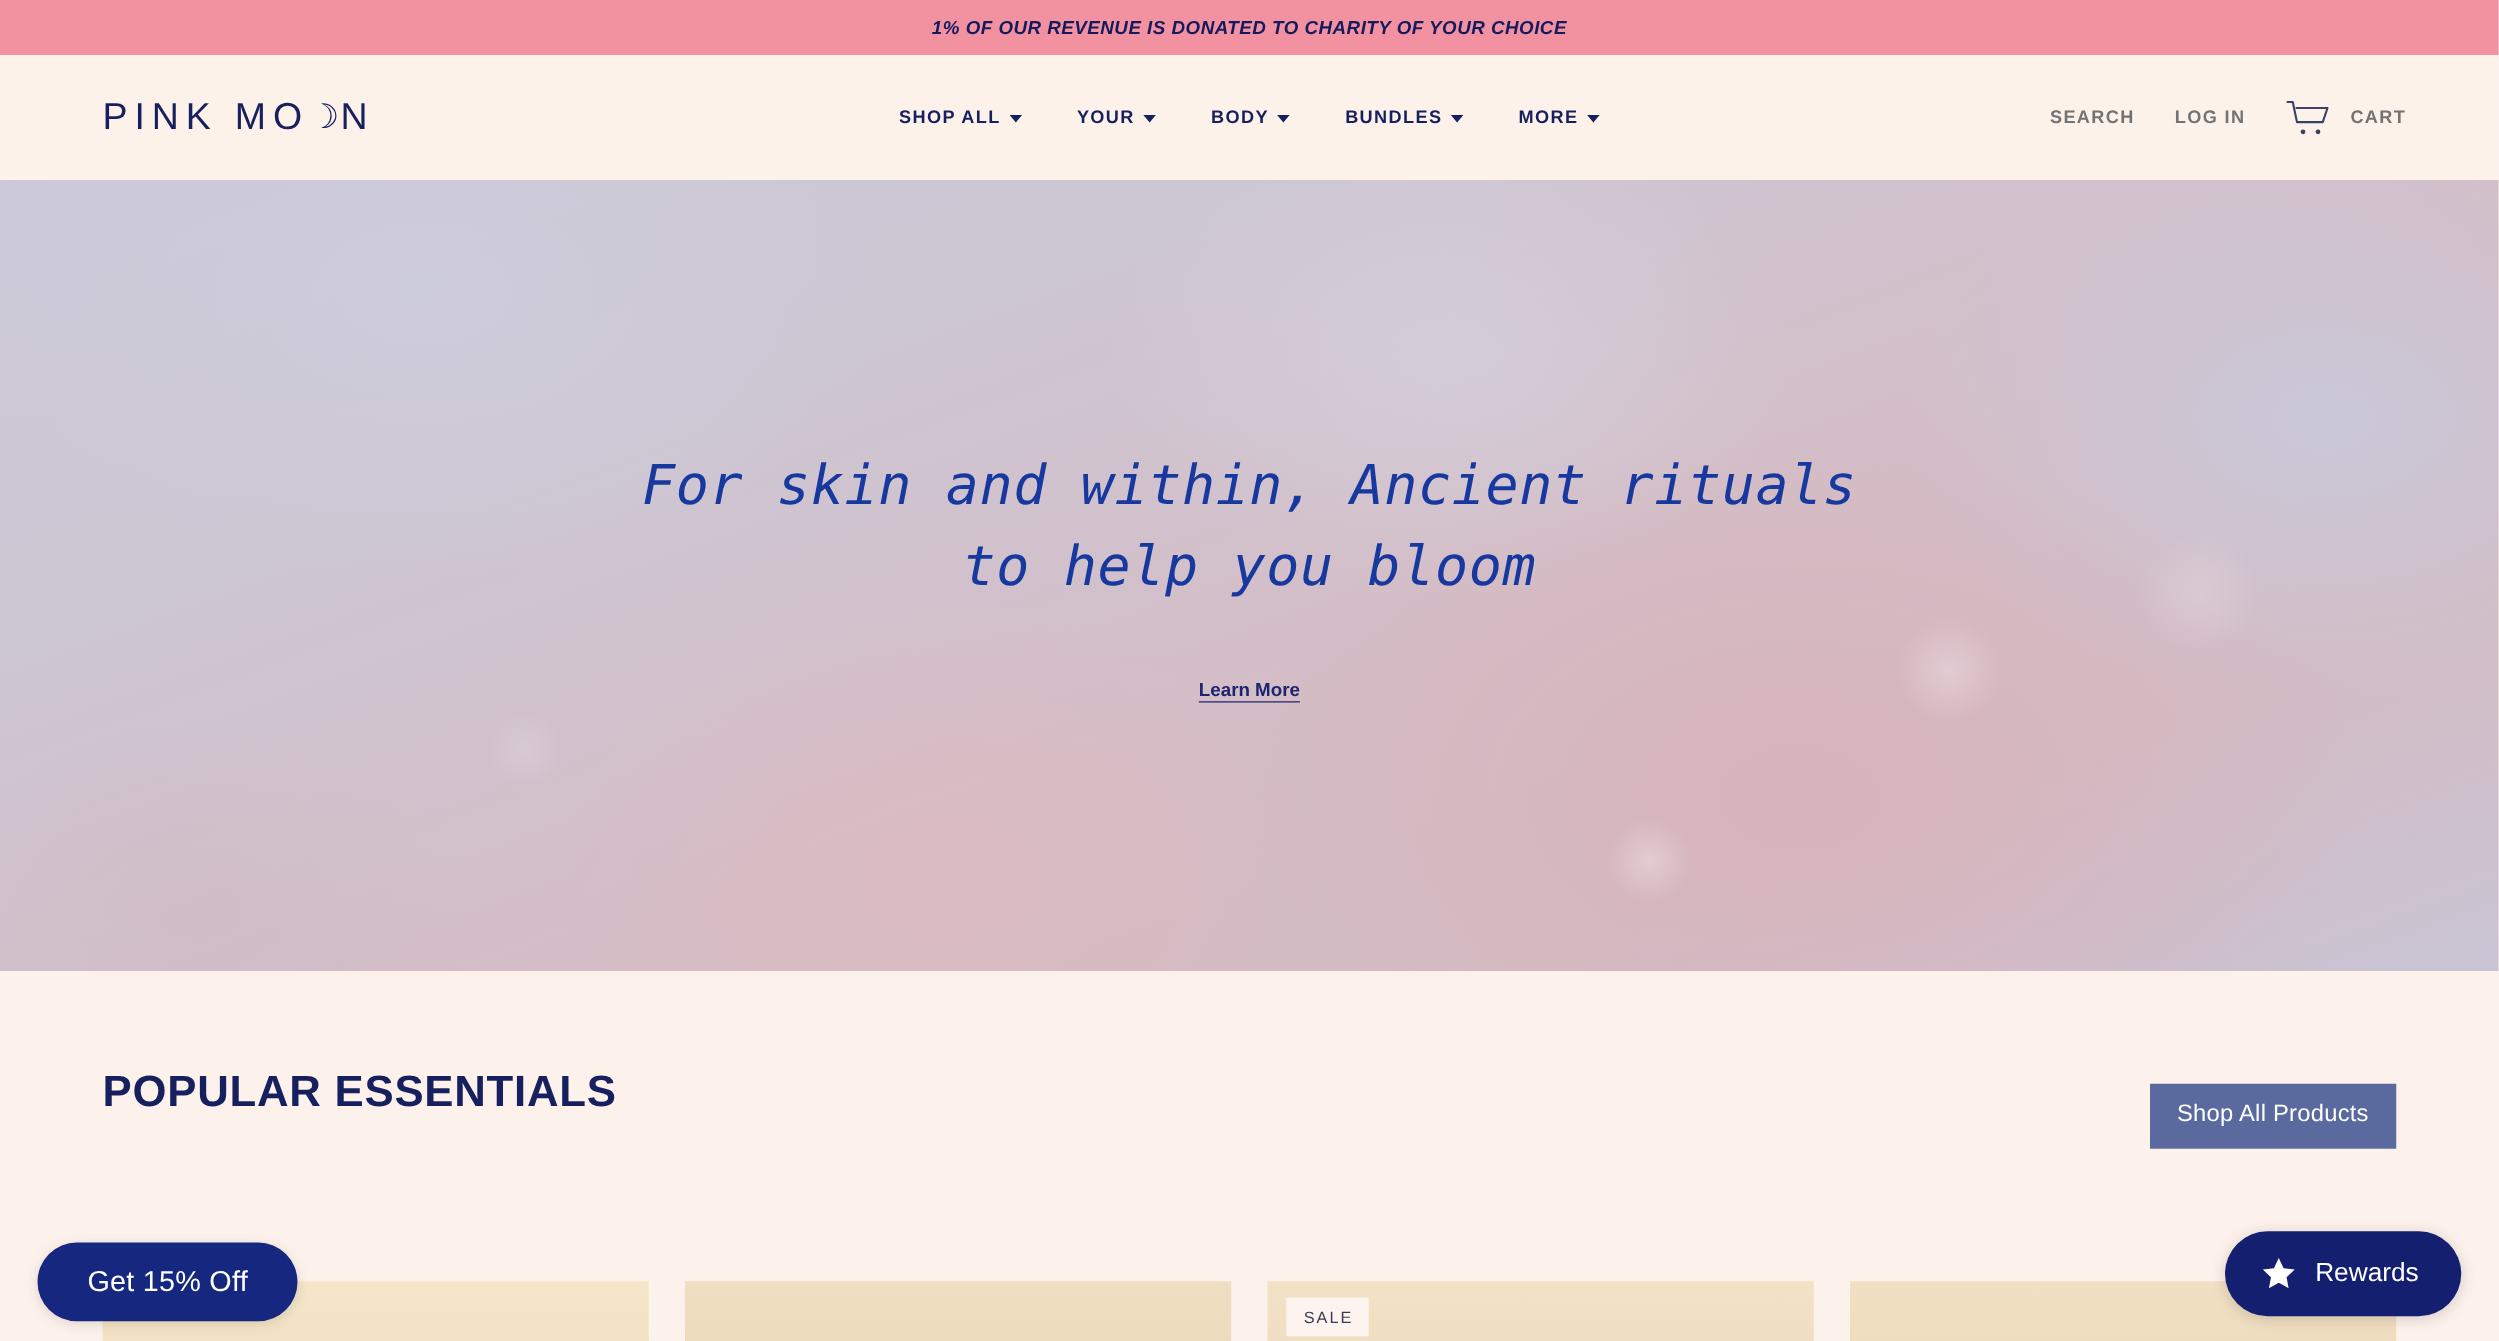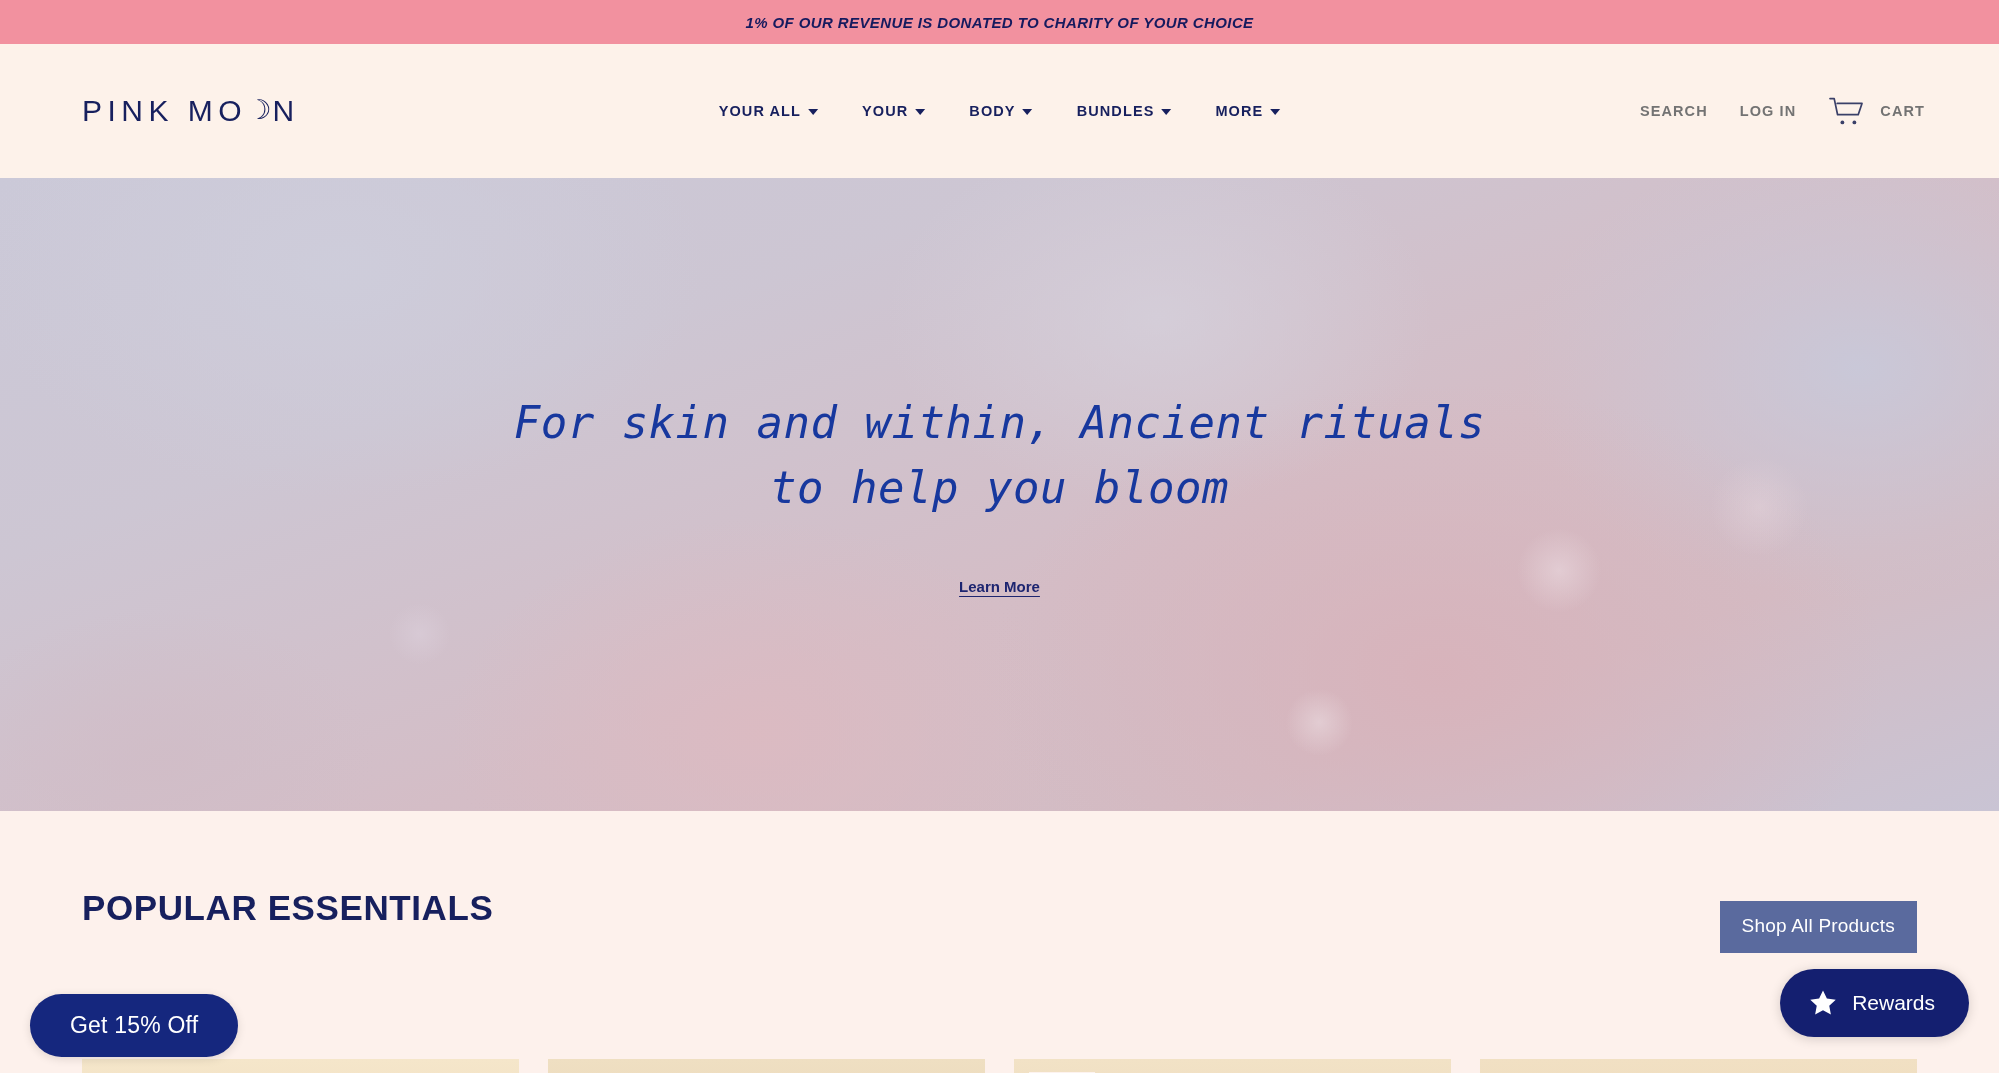--- a/index.html
+++ b/index.html
@@ -27,21 +27,21 @@
     font-size: 15px;
     font-weight: bold;
     font-style: italic;
     letter-spacing: 0.4px;
     color: #151a5e;
     white-space: nowrap;
   }
 
   
   .site-header {
-    height: 134px;
+    height: 100px;
     background: #fdf2ea;
     display: flex;
     align-items: center;
     position: relative;
   }
   .logo {
     position: absolute;
     left: 82px;
     top: 50%;
     transform: translateY(-50%);
@@ -265,21 +265,21 @@
     font-size: 23px;
     padding: 18px 40px;
     cursor: pointer;
     z-index: 30;
     letter-spacing: 0.2px;
     box-shadow: 0 2px 10px rgba(0,0,0,0.12);
   }
   .rewards-pill {
     position: absolute;
     right: 30px;
-    bottom: 36px;
+    bottom: 20px;
     background: #141f70;
     color: #ffffff;
     border: none;
     font-family: inherit;
     border-radius: 999px;
     display: flex;
     align-items: center;
     gap: 14px;
     font-size: 21px;
     padding: 19px 34px 19px 28px;
@@ -299,21 +299,21 @@
 <header class="site-header">
 
   <div class="logo">
     <span>PINK MO</span>
       <span class="moon-glyph">☽</span>
       <span>N</span>
   </div>
 
   <nav class="main-nav">
     <div class="nav-item">
-      <span>YOUR ALL</span>
+      <span>SHOP ALL</span>
       <span class="caret"></span>
     </div>
     <div class="nav-item">
       <span>YOUR</span>
       <span class="caret"></span>
     </div>
     <div class="nav-item">
       <span>BODY</span>
       <span class="caret"></span>
     </div>

